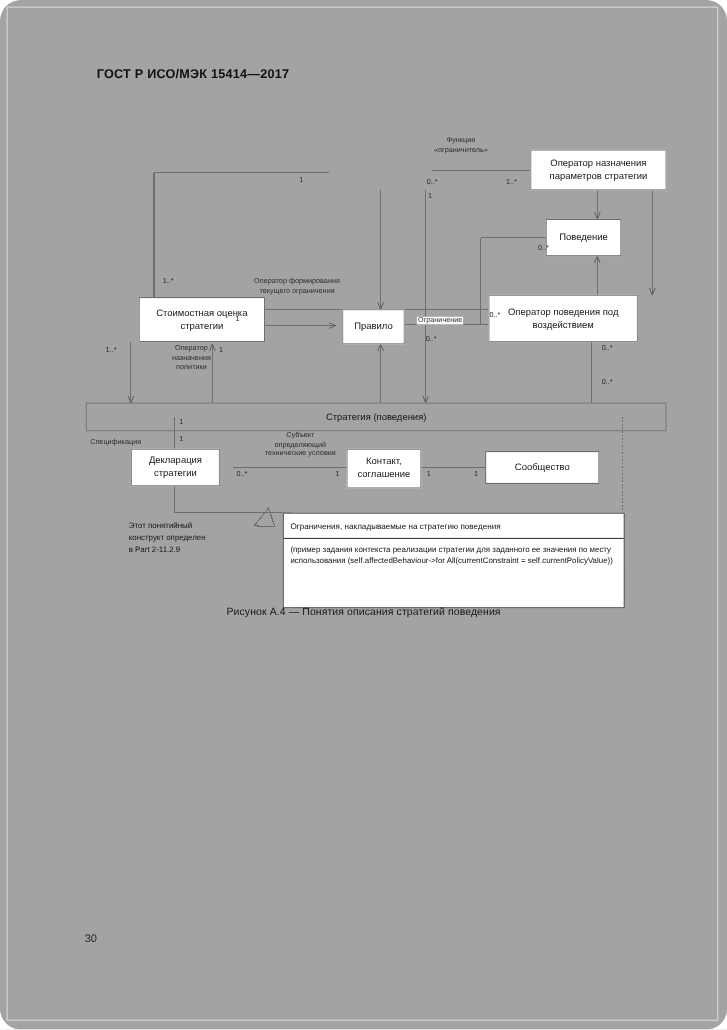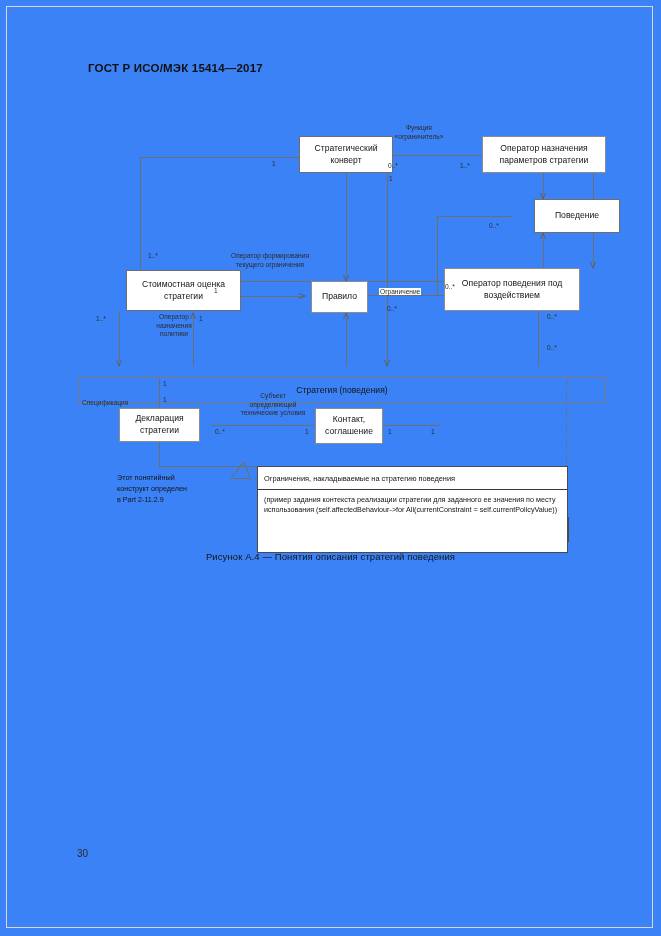--- a/index.html
+++ b/index.html
@@ -8,22 +8,23 @@
     background: #ffffff;
   }
   body {
     font-family: "Liberation Sans", sans-serif;
     color: #1a1a1a;
   }
   #page {
     position: relative;
     width: 661px;
     height: 936px;
-    background: #3b82f6;
+    background: #a3a3a3;
     overflow: hidden;
+    border-radius: 19px;
   }
   #page-border {
     position: absolute;
     left: 6px; top: 6px;
     width: 647px; height: 922px;
     border: 1px solid #d8d8d8;
     box-sizing: border-box;
   }
   .hdr {
     position: absolute;
@@ -96,21 +97,20 @@
     color: #2c2c2c;
     background: #ffffff;
     padding: 0 1px;
     white-space: nowrap;
   }
   .container-box {
     position: absolute;
     box-sizing: border-box;
     border: 1px solid #7a7a7a;
     background: transparent;
-    margin-top: 11px;
   }
   .container-label {
     position: absolute;
     width: 100%;
     text-align: center;
     font-size: 8.6px;
     color: #141414;
   }
   .note {
     position: absolute;
@@ -200,29 +200,26 @@
         <line x1="159" y1="442" x2="159" y2="466"></line>
         <line x1="159" y1="466" x2="265" y2="466"></line>
 
         <path d="M231,478 L244,462 L250,479 Z" fill="none" stroke="#6e6e6e"></path>
 
         <path d="M540,517 L568,517 L568,541 Z" fill="none" stroke="#4a4a4a"></path>
         <path d="M540,517 L540,541 L568,541" fill="none" stroke="#4a4a4a"></path>
       </g>
     </svg>
 
-    <div class="node" style="left:299px; top:136px; width:94px; height:37px;">
-      <span>Стратегический конверт</span>
-    </div>
 
     <div class="node dashedish" style="left:482px; top:136px; width:124px; height:37px;">
       <span>Оператор назначения параметров стратегии</span>
     </div>
 
-    <div class="node" style="left:534px; top:199px; width:86px; height:34px;">
+    <div class="node" style="left:496px; top:199px; width:69px; height:34px;">
       <span>Поведение</span>
     </div>
 
     <div class="node" style="left:94px; top:270px; width:115px; height:41px;margin-left:32px;">
       <span>Стоимостная оценка стратегии</span>
     </div>
 
     <div class="node dashedish" style="left:311px; top:281px; width:57px; height:32px;">
       <span>Правило</span>
     </div>
@@ -236,20 +233,23 @@
     </div>
 
     <div class="node dashedish" style="left:119px; top:408px; width:81px; height:34px;">
       <span>Декларация стратегии</span>
     </div>
 
     <div class="node dashedish" style="left:315px; top:408px; width:68px; height:36px;">
       <span>Контакт, соглашение</span>
     </div>
 
+    <div class="node" style="left:441px; top:410px; width:104px; height:30px;">
+      <span>Сообщество</span>
+    </div>
 
     <div class="lbl" style="left:379px; top:124px; width:80px;">Функция
 «ограничитель»</div>
 
     <div class="lbl" style="left:211px; top:252px; width:118px;">Оператор формирования
 текущего ограничения</div>
 
     <div class="lbl" style="left:142px; top:313px; width:64px;">Оператор
 назначения
 политики</div>

